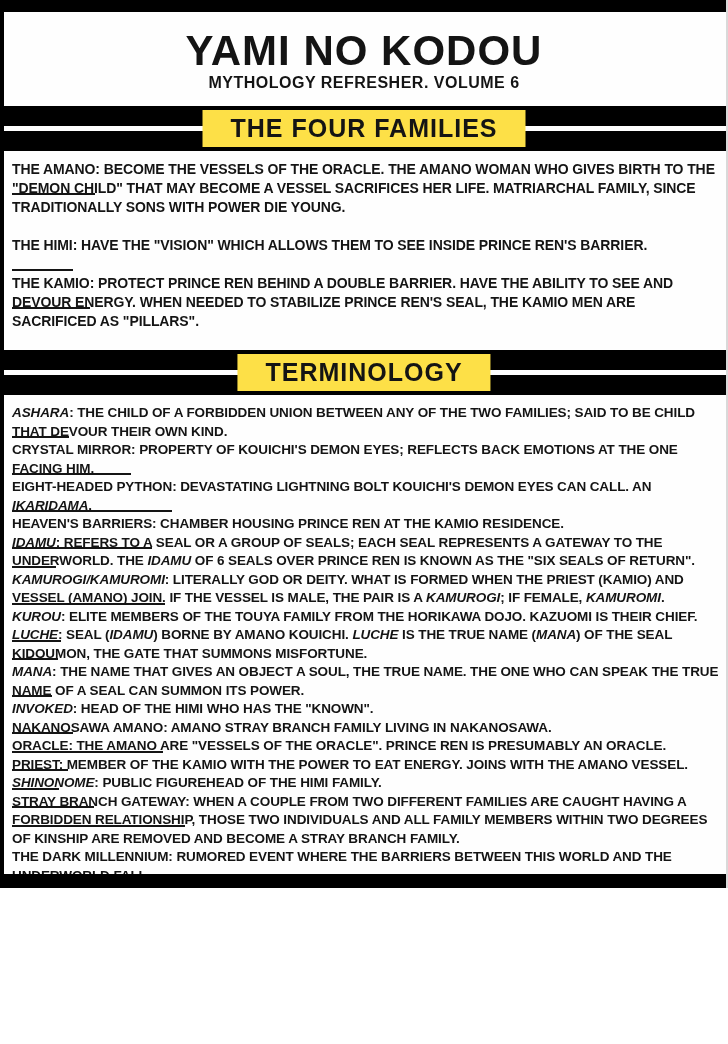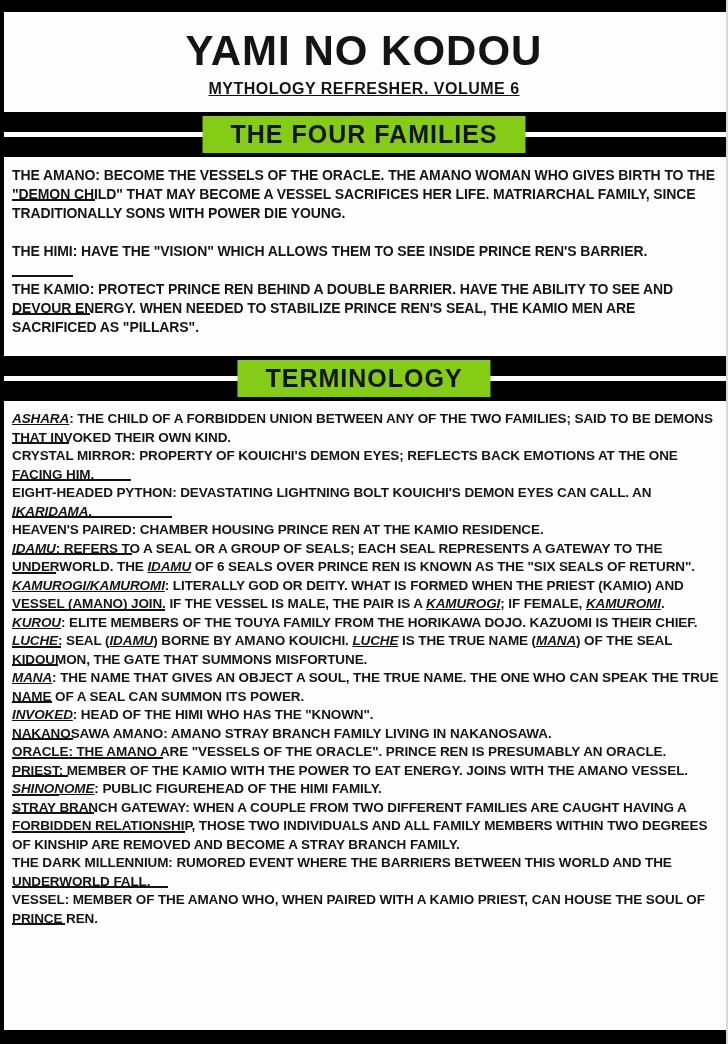--- a/index.html
+++ b/index.html
@@ -1,50 +1,50 @@
 <!DOCTYPE html>
 <html><head>
 <meta charset="utf-8">
 <style>
   html,body{margin:0;padding:0;background:#ffffff;}
   .page{
     position:relative;
-    width:728px;height:1044px;
+    width:728px;height:888px;
     background:#fefefe;
     overflow:hidden;
     font-family:"Liberation Sans",sans-serif;
     font-weight:bold;
     color:#141414;
     box-sizing:border-box;
   }
   .bar-top{position:absolute;top:0;left:0;right:0;height:12px;background:#000;z-index:4;}
   .bar-bottom{position:absolute;bottom:0;left:0;right:0;height:14px;background:#000;z-index:4;}
   .edge-left{position:absolute;top:0;left:0;width:4px;height:100%;background:#000;z-index:5;}
   .edge-right{position:absolute;top:0;right:0;width:2px;height:100%;background:#d9d9d9;z-index:5;}
 
   .header{padding-top:28px;text-align:center;}
   .title{font-size:42px;line-height:46px;letter-spacing:1px;}
-  .subtitle{font-size:16px;line-height:18px;letter-spacing:0.5px;margin-top:6px;text-decoration:underline;}
+  .subtitle{font-size:16px;line-height:18px;letter-spacing:0.5px;margin-top:0;}
 
   .band{position:relative;height:45px;background:#000;margin-top:14px;}
   .band .band-gap{position:absolute;left:0;right:0;top:20px;height:5px;background:#fefefe;}
   .band .band-label{
     position:absolute;top:4px;bottom:4px;left:50%;transform:translateX(-50%);
-    background:#84cc16;display:flex;align-items:center;
+    background:#fde047;display:flex;align-items:center;
     padding:0 28px;font-size:25px;letter-spacing:1px;white-space:nowrap;z-index:2;
   }
 
   .content{padding:9px 8px 0 12px;}
   .content.families{font-size:14px;line-height:19px;}
   .content.terminology{font-size:13.5px;line-height:18.5px;max-height:566px;overflow:hidden;}
   .entry{margin:0;letter-spacing:-0.1px;}
   .families .entry{margin-bottom:19px;}
   .terminology .entry{margin-bottom:0;}
   .term{border-bottom:2.5px solid #141414;padding-bottom:16px;}
-  .it{font-style:italic;text-decoration:underline;}
+  .it{font-style:italic;}
 </style>
 </head>
 <body>
 
 <div class="page">
   <div class="bar-top"></div>
   <div class="edge-left"></div>
   <div class="edge-right"></div>
 
   <div class="header">
@@ -62,24 +62,24 @@
       <p class="entry"><span class="term">THE HIMI</span><span>: </span><span>HAVE THE "VISION" WHICH ALLOWS THEM TO SEE INSIDE PRINCE REN'S BARRIER.</span></p>
       <p class="entry"><span class="term">THE KAMIO</span><span>: </span><span>PROTECT PRINCE REN BEHIND A DOUBLE BARRIER. HAVE THE ABILITY TO SEE AND DEVOUR ENERGY. WHEN NEEDED TO STABILIZE PRINCE REN'S SEAL, THE KAMIO MEN ARE SACRIFICED AS "PILLARS".</span></p>
     </div>
 
   <div class="band">
     <div class="band-gap"></div>
     <div class="band-label">TERMINOLOGY</div>
   </div>
 
   <div class="content terminology">
-      <p class="entry"><span class="term it">ASHARA</span><span>: </span><span>THE CHILD OF A FORBIDDEN UNION BETWEEN ANY OF THE TWO FAMILIES; SAID TO BE DEMONS THAT INVOKED THEIR OWN KIND.</span></p>
+      <p class="entry"><span class="term it">ASHARA</span><span>: </span><span>THE CHILD OF A FORBIDDEN UNION BETWEEN ANY OF THE TWO FAMILIES; SAID TO BE CHILD THAT DEVOUR THEIR OWN KIND.</span></p>
       <p class="entry"><span class="term">CRYSTAL MIRROR</span><span>: </span><span>PROPERTY OF KOUICHI'S DEMON EYES; REFLECTS BACK EMOTIONS AT THE ONE FACING HIM.</span></p>
       <p class="entry"><span class="term">EIGHT-HEADED PYTHON</span><span>: </span><span>DEVASTATING LIGHTNING BOLT KOUICHI'S DEMON EYES CAN CALL. AN </span><span class="it">IKARIDAMA</span><span>.</span></p>
-      <p class="entry"><span class="term">HEAVEN'S PAIRED</span><span>: </span><span>CHAMBER HOUSING PRINCE REN AT THE KAMIO RESIDENCE.</span></p>
+      <p class="entry"><span class="term">HEAVEN'S BARRIERS</span><span>: </span><span>CHAMBER HOUSING PRINCE REN AT THE KAMIO RESIDENCE.</span></p>
       <p class="entry"><span class="term it">IDAMU</span><span>: </span><span>REFERS TO A SEAL OR A GROUP OF SEALS; EACH SEAL REPRESENTS A GATEWAY TO THE UNDERWORLD. THE </span><span class="it">IDAMU</span><span> OF 6 SEALS OVER PRINCE REN IS KNOWN AS THE "SIX SEALS OF RETURN".</span></p>
       <p class="entry"><span class="term it">KAMUROGI/KAMUROMI</span><span>: </span><span>LITERALLY GOD OR DEITY. WHAT IS FORMED WHEN THE PRIEST (KAMIO) AND VESSEL (AMANO) JOIN. IF THE VESSEL IS MALE, THE PAIR IS A </span><span class="it">KAMUROGI</span><span>; IF FEMALE, </span><span class="it">KAMUROMI</span><span>.</span></p>
       <p class="entry"><span class="term it">KUROU</span><span>: </span><span>ELITE MEMBERS OF THE TOUYA FAMILY FROM THE HORIKAWA DOJO. KAZUOMI IS THEIR CHIEF.</span></p>
       <p class="entry"><span class="term it">LUCHE</span><span>: </span><span>SEAL (</span><span class="it">IDAMU</span><span>) BORNE BY AMANO KOUICHI. </span><span class="it">LUCHE</span><span> IS THE TRUE NAME (</span><span class="it">MANA</span><span>) OF THE SEAL KIDOUMON, THE GATE THAT SUMMONS MISFORTUNE.</span></p>
       <p class="entry"><span class="term it">MANA</span><span>: </span><span>THE NAME THAT GIVES AN OBJECT A SOUL, THE TRUE NAME. THE ONE WHO CAN SPEAK THE TRUE NAME OF A SEAL CAN SUMMON ITS POWER.</span></p>
       <p class="entry"><span class="term it">INVOKED</span><span>: </span><span>HEAD OF THE HIMI WHO HAS THE "KNOWN".</span></p>
       <p class="entry"><span class="term">NAKANOSAWA AMANO</span><span>: </span><span>AMANO STRAY BRANCH FAMILY LIVING IN NAKANOSAWA.</span></p>
       <p class="entry"><span class="term">ORACLE</span><span>: </span><span>THE AMANO ARE "VESSELS OF THE ORACLE". PRINCE REN IS PRESUMABLY AN ORACLE.</span></p>
       <p class="entry"><span class="term">PRIEST</span><span>: </span><span>MEMBER OF THE KAMIO WITH THE POWER TO EAT ENERGY. JOINS WITH THE AMANO VESSEL.</span></p>
       <p class="entry"><span class="term it">SHINONOME</span><span>: </span><span>PUBLIC FIGUREHEAD OF THE HIMI FAMILY.</span></p>

